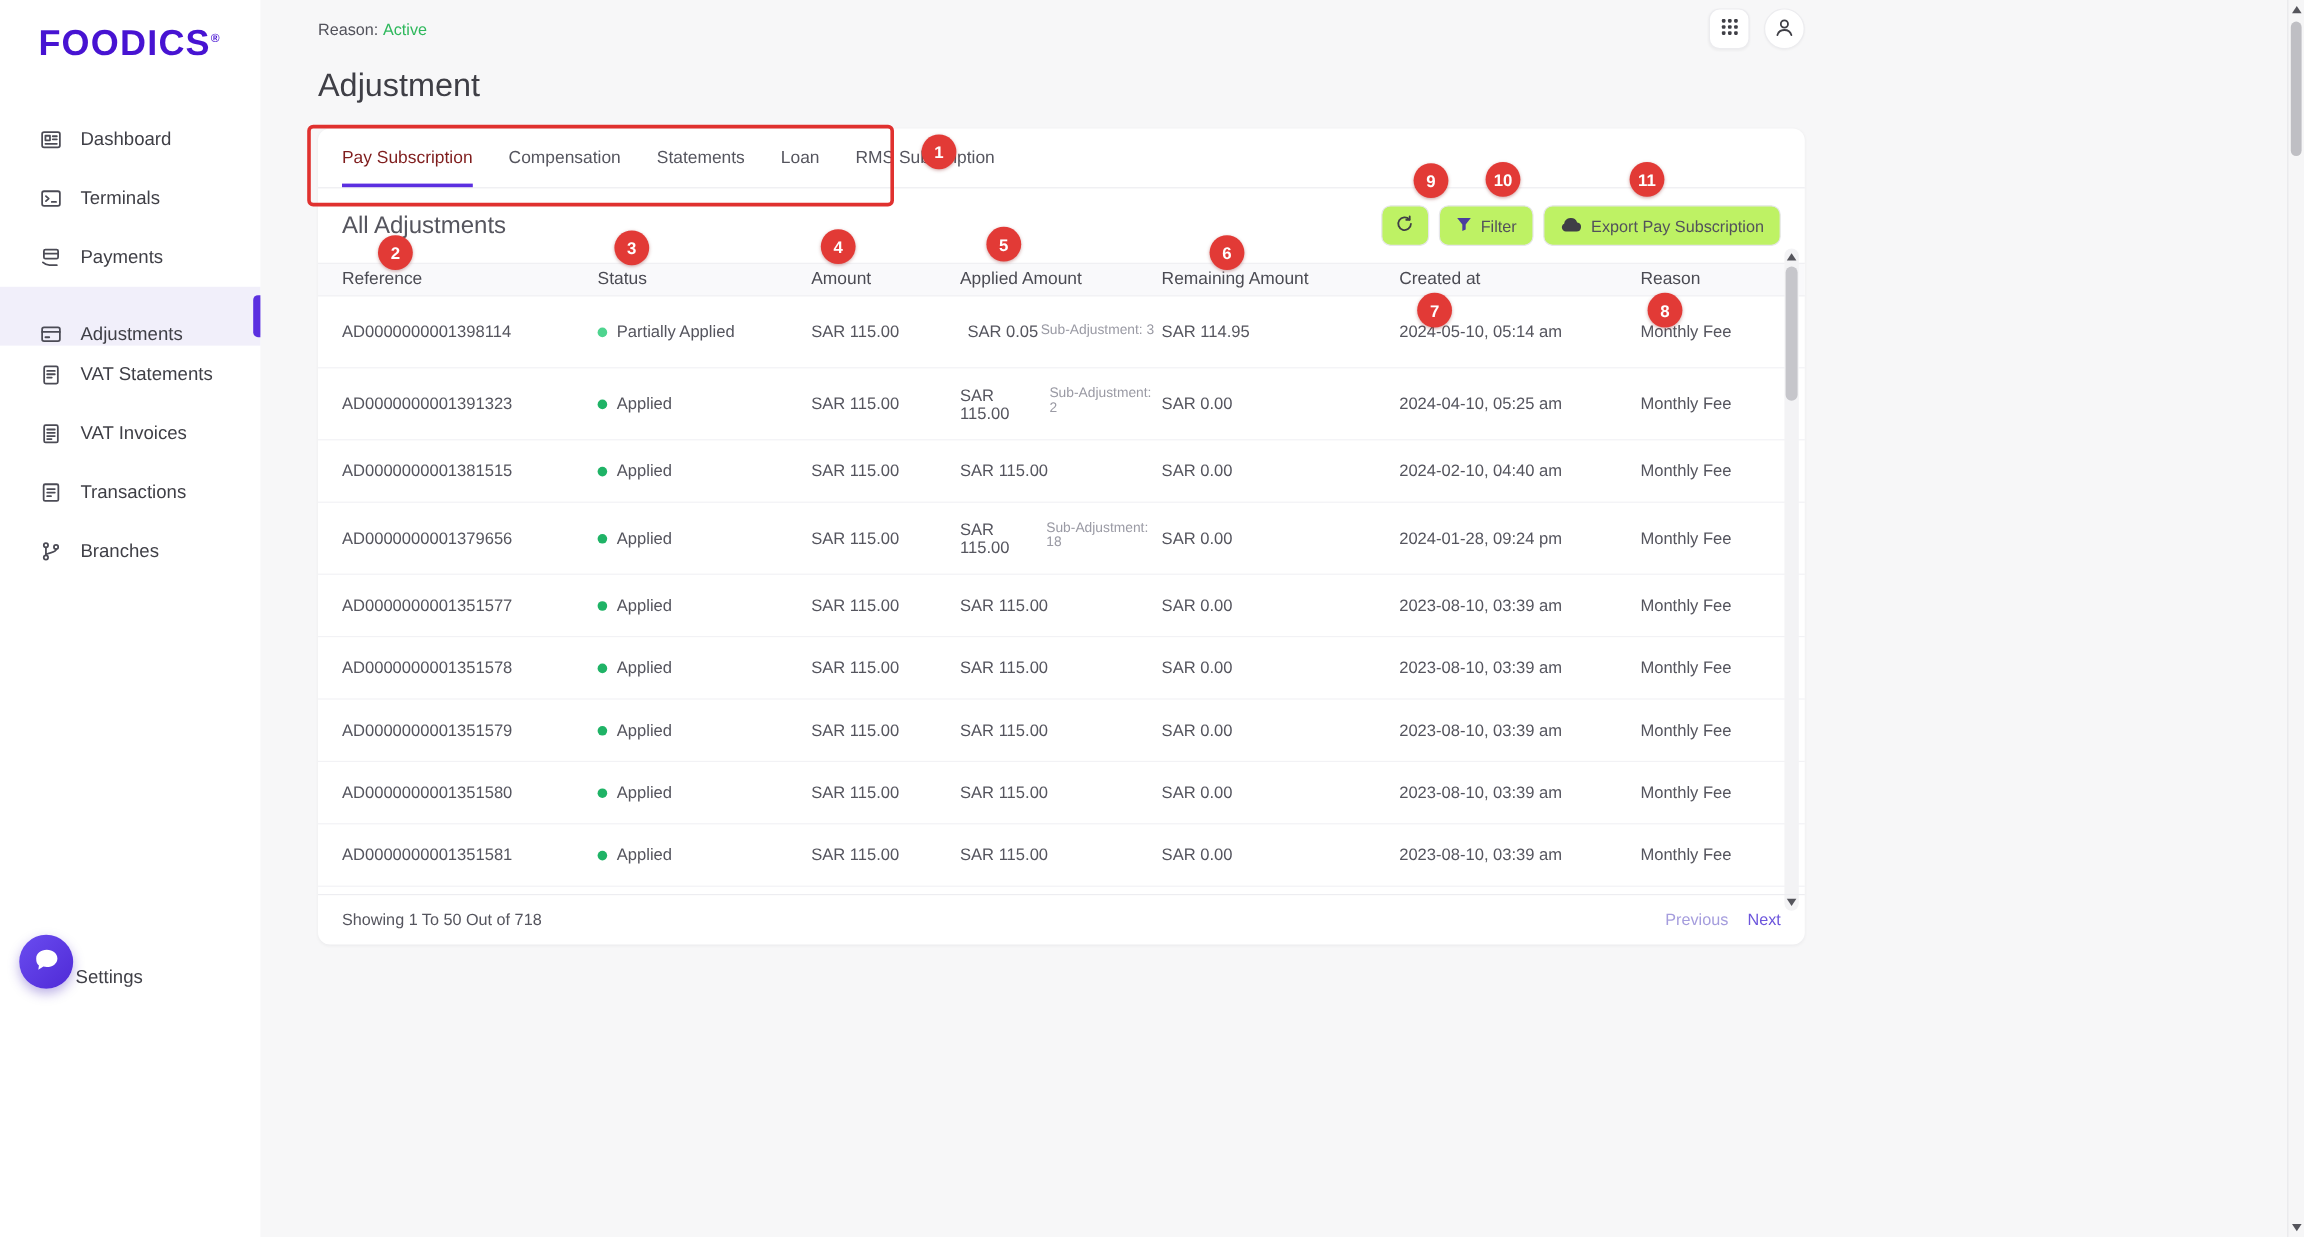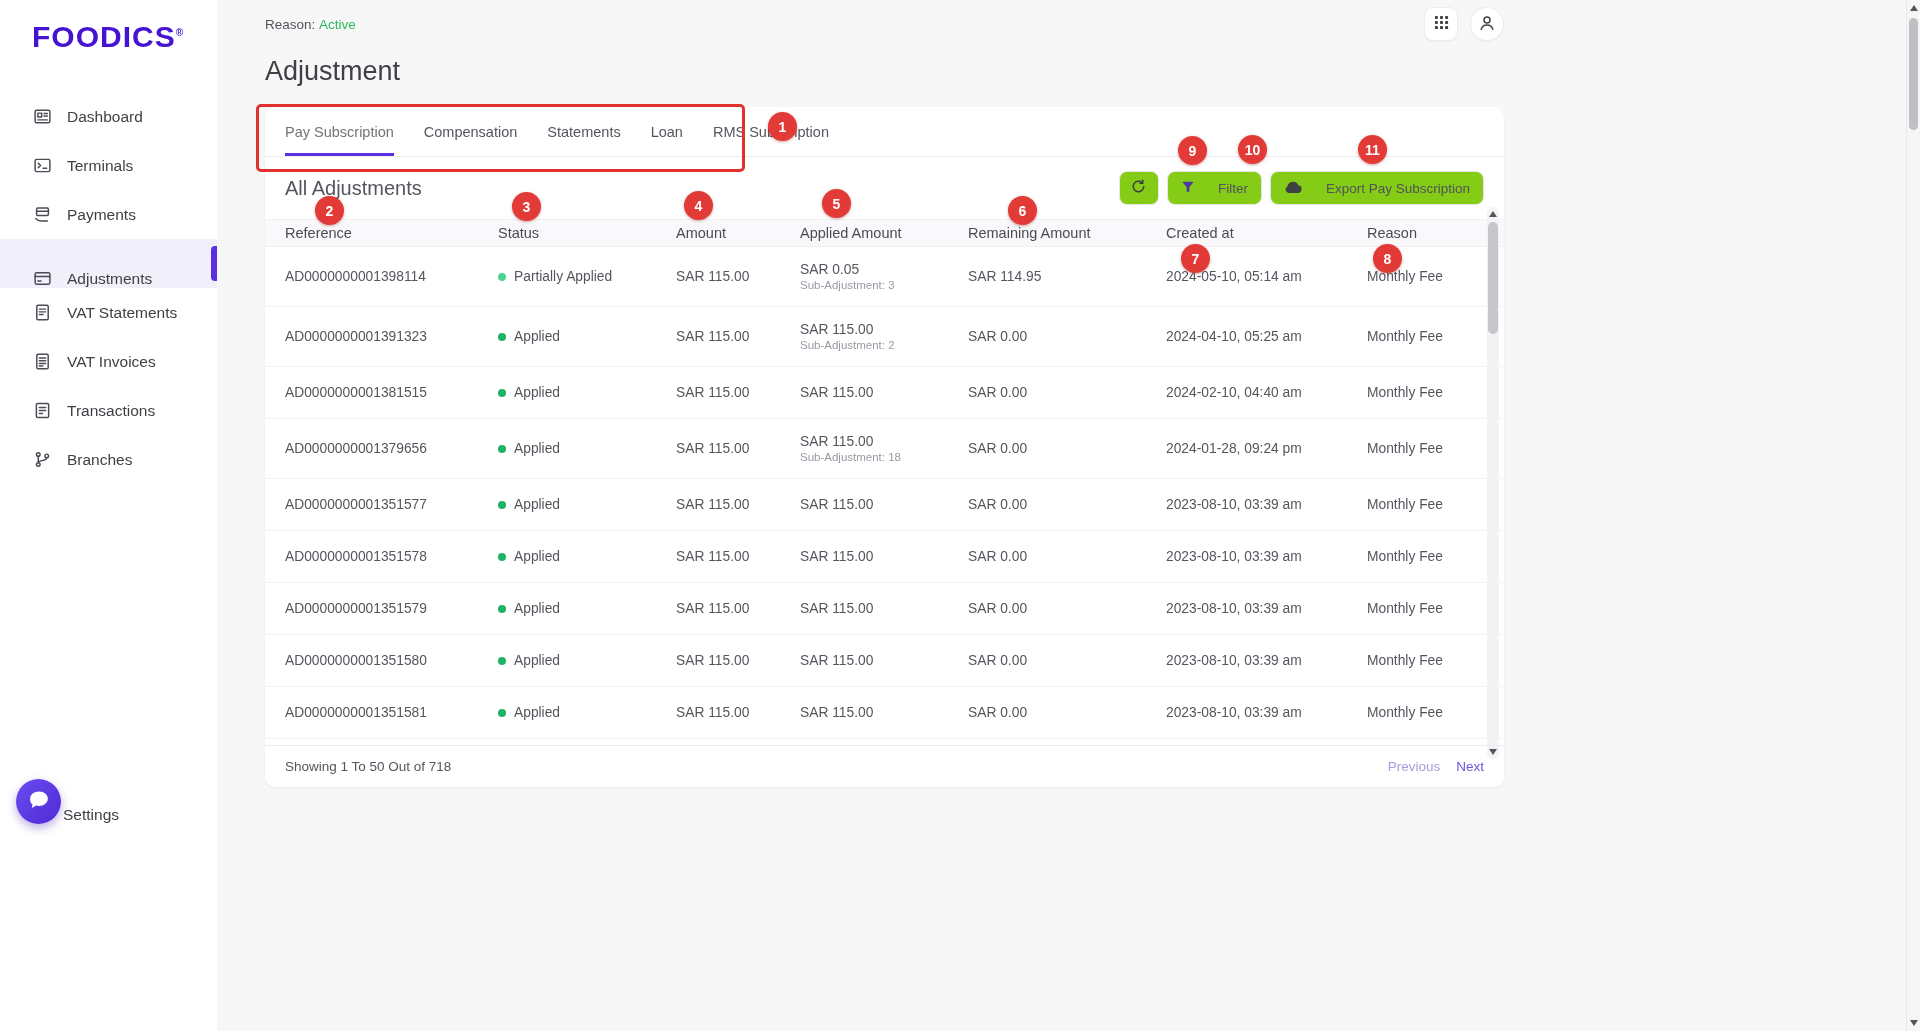--- a/index.html
+++ b/index.html
@@ -34,37 +34,37 @@
   .icon-btn { width:34px; height:34px; background:#fff; border:1px solid #ececef; border-radius:9px;
     display:flex; align-items:center; justify-content:center; cursor:pointer; box-shadow:0 1px 2px rgba(0,0,0,.04); }
   .icon-btn.round { border-radius:50%; }
   .page-title { font-size:27px; font-weight:500; color:#3f3f46; margin-top:8px; }
 
   
   .card { position:relative; margin-top:20px; width:1239px; height:680px; background:#fff; border-radius:10px;
     box-shadow:0 1px 3px rgba(20,20,40,.05); }
   .tabs-row { height:50px; display:flex; align-items:stretch; gap:30px; padding-left:20px; border-bottom:1px solid #ededf1; }
   .tab { display:flex; align-items:center; font-size:14.5px; color:#55555e; cursor:pointer; border-bottom:3px solid transparent; padding-top:3px; }
-  .tab.active { color:#737373; font-weight:500; border-bottom-color:#5b2fe0; }
+  .tab.active { color:#7f1d1d; font-weight:500; border-bottom-color:#5b2fe0; }
 
   .toolbar { height:62px; display:flex; align-items:center; justify-content:space-between; padding:0 20px; }
   .toolbar-heading { font-size:20px; color:#55555e; }
   .toolbar-actions { display:flex; align-items:center; gap:8px; }
-  .tool-btn { height:34px; background:#84cc16; border:1px solid #e6e6ea; border-radius:8px; display:flex; align-items:center;
-    gap:23px; padding:0 13px; font-size:13.5px; color:#52525b; cursor:pointer; font-family:inherit; }
+  .tool-btn { height:34px; background:#bef264; border:1px solid #e6e6ea; border-radius:8px; display:flex; align-items:center;
+    gap:7px; padding:0 13px; font-size:13.5px; color:#52525b; cursor:pointer; font-family:inherit; }
   .tool-btn.square { width:40px; justify-content:center; padding:0; }
 
   .tgrid { display:grid; grid-template-columns:213px 178px 124px 168px 198px 201px minmax(0,1fr);
     align-items:center; padding-left:20px; padding-right:34px; }
   .thead { height:28px; background:#f9f9fb; border-top:1px solid #f0f0f3; border-bottom:1px solid #f0f0f3;
     font-size:14.5px; color:#4b4b53; }
   .trow { min-height:52px; border-bottom:1px solid #f2f2f5; font-size:13.8px; color:#55555e; cursor:pointer; }
   .trow.tall { min-height:60px; }
   .td { display:flex; align-items:center; }
-  .td.col { flex-direction:column; align-items:flex-start; justify-content:center; gap:2px; }
+  .td.col { flex-direction:row; align-items:flex-start; justify-content:center; gap:2px; }
   .dot { width:8px; height:8px; border-radius:50%; background:#1fb366; margin-right:8px; flex:0 0 auto; }
   .dot.partial { background:#4ed48f; }
   .sub { font-size:11.5px; color:#9a9aa4; }
   .sub:empty { display:none; }
 
   .card-footer { position:absolute; left:0; right:0; bottom:0; height:42px; border-top:1px solid #ededf1;
     display:flex; align-items:center; justify-content:space-between; padding:0 20px; font-size:13.5px; }
   .pager { display:flex; gap:16px; }
   .pager .prev { color:#a59ddd; cursor:pointer; }
   .pager .next { color:#6c55dc; cursor:pointer; }

